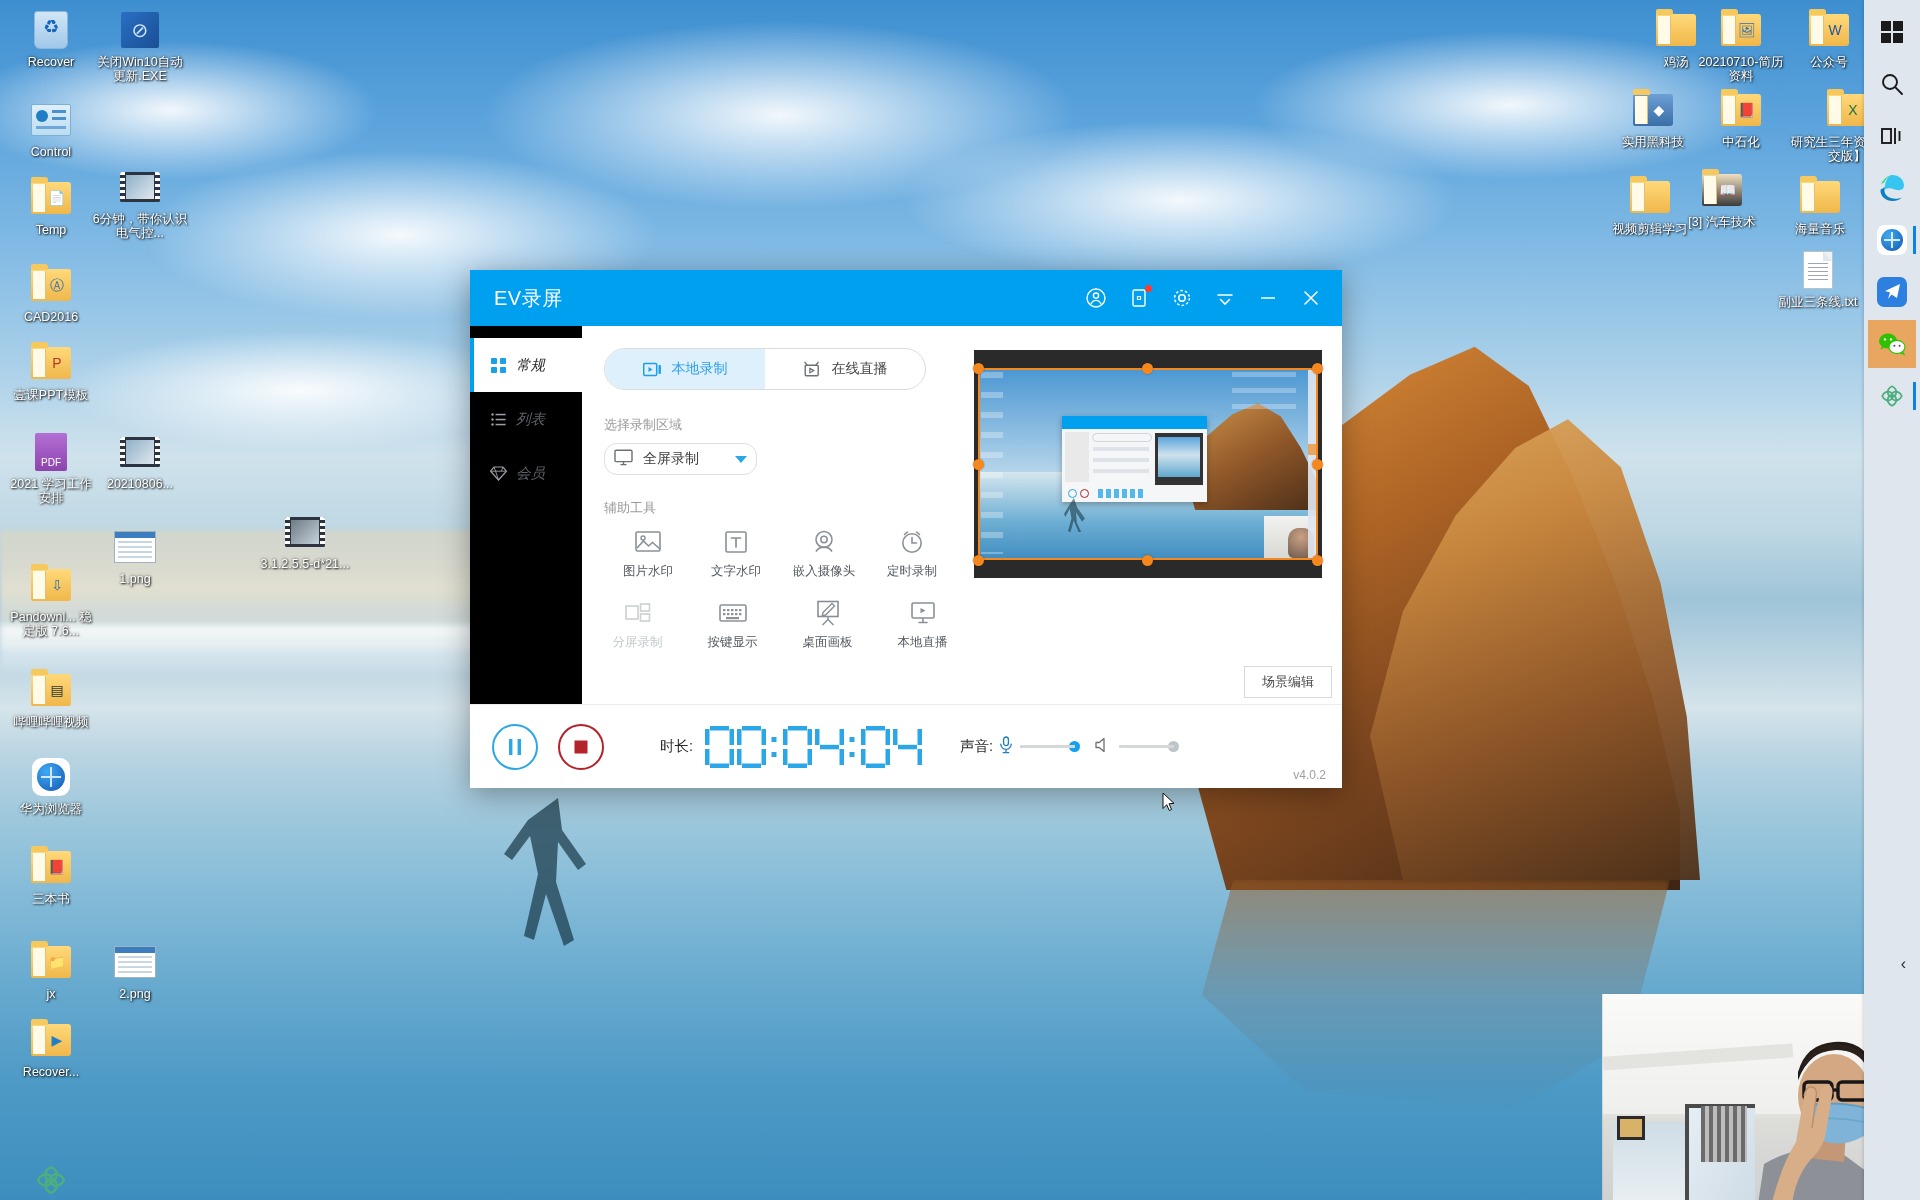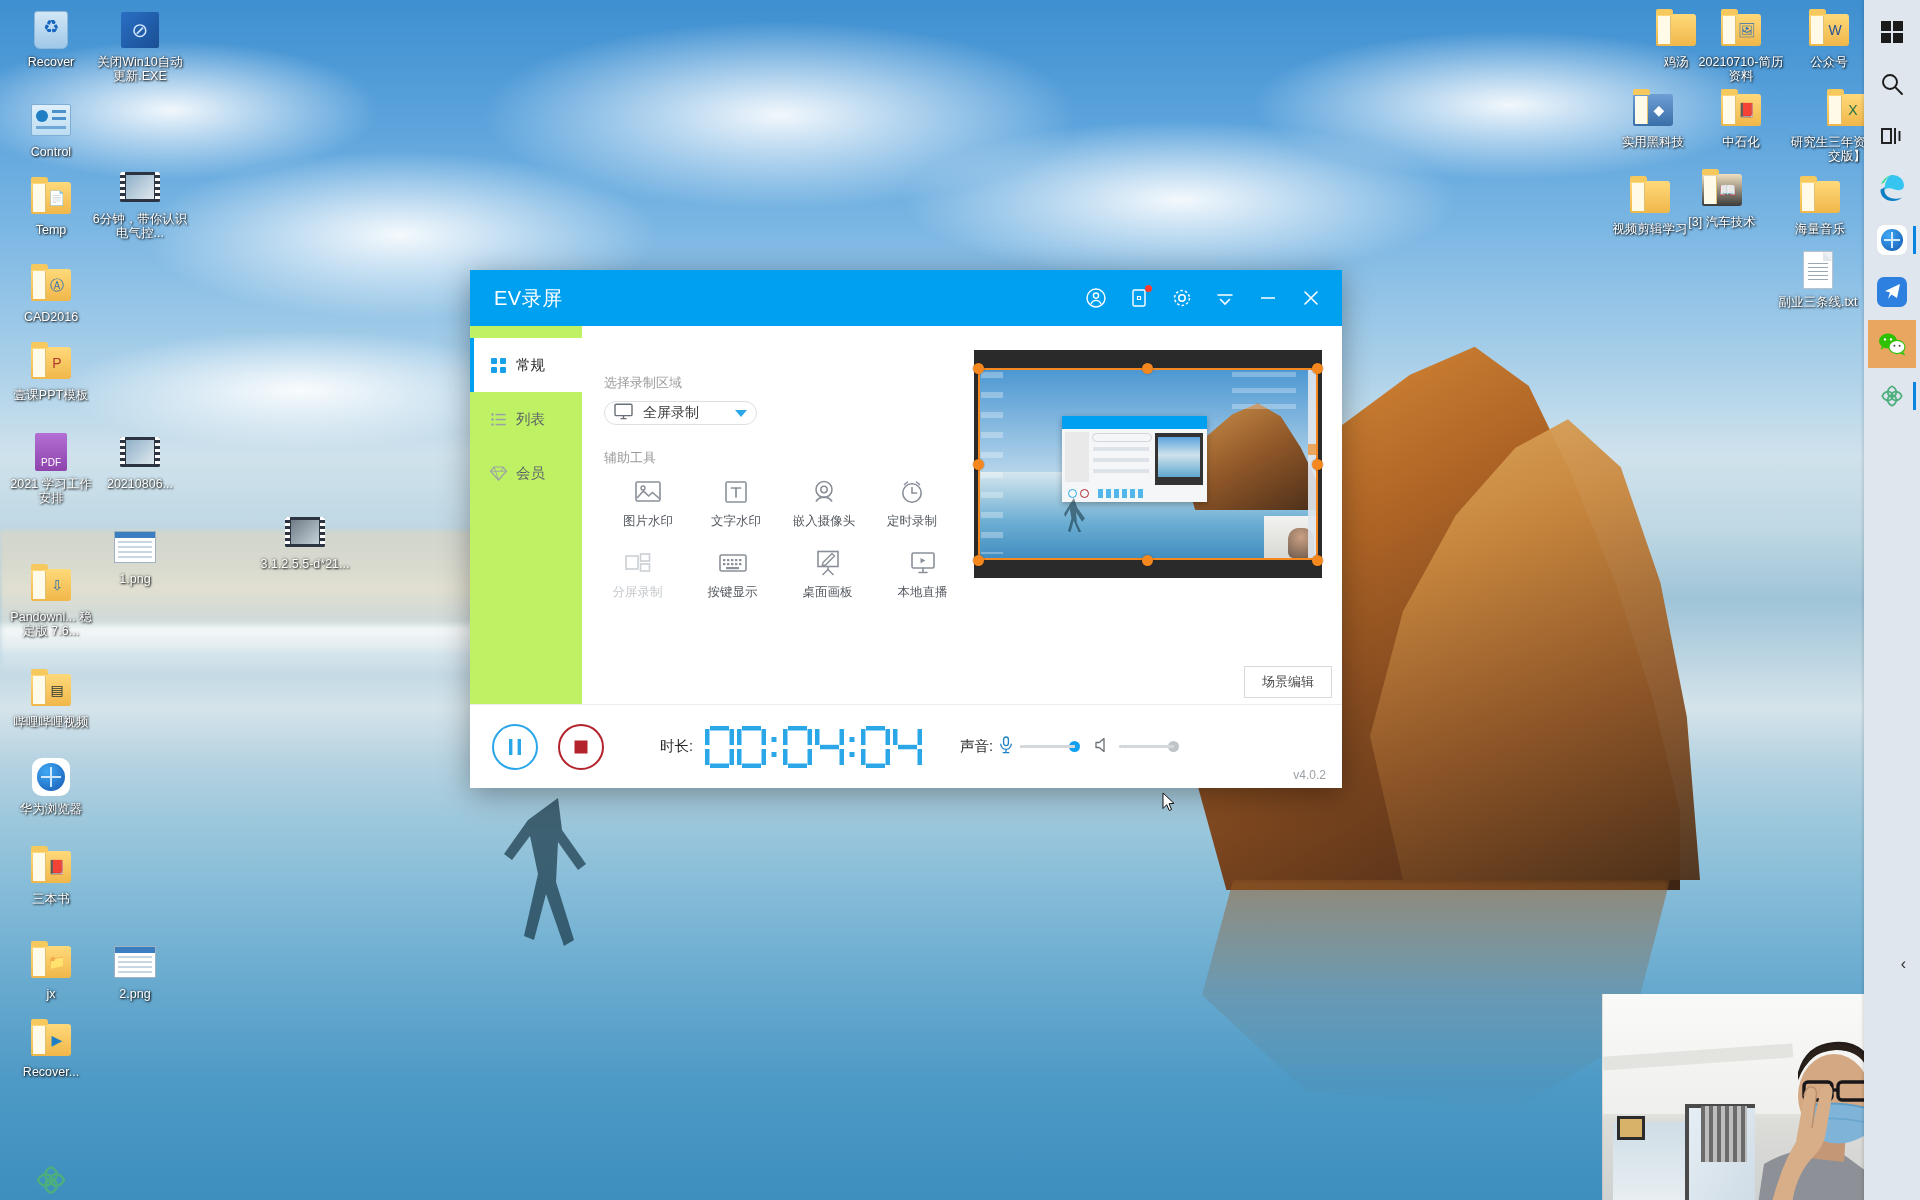--- a/index.html
+++ b/index.html
@@ -232,22 +232,23 @@
   .ticon { width: 22px; height: 22px; position: relative; cursor: default; color: #fff; }
   .reddot {
     position: absolute; right: -2px; top: -2px; width: 7px; height: 7px;
     background: #ff3b30; border-radius: 50%;
   }
 
   #body { flex: 1; display: flex; min-height: 0; }
 
   
   #side {
-    width: 112px; background: #bef264; flex: none;
+    width: 112px; background: #000000; flex: none;
     padding-top: 12px;
+    font-style: italic;
   }
   .sideitem {
     height: 54px; display: flex; align-items: center; gap: 9px;
     padding-left: 20px; position: relative;
     font-size: 14.5px; color: #5f6368; cursor: default;
   }
   .sideitem.active { background: #fff; color: #2b2b2b; }
   .sideitem.active:before {
     content: ""; position: absolute; left: 0; top: 0; bottom: 0; width: 4px; background: #00a0f0;
   }
@@ -267,21 +268,21 @@
     flex: 1; display: flex; align-items: center; justify-content: center; gap: 9px;
     font-size: 14px; color: #4a4a4a; cursor: default;
   }
   .tab.active { background: #dff0fd; color: #2b9fe8; }
   .tabicon { width: 20px; height: 17px; display: flex; align-items: center; justify-content: center; }
 
   .fieldlabel { font-size: 13px; color: #9a9a9a; margin-bottom: 9px; }
   #selectors { display: flex; gap: 50px; margin-top: 26px; }
   .selwrap { width: 153px; }
   .select {
-    height: 24px; border: 1px solid #dcdfe3; border-radius: 13px;
+    height: 32px; border: 1px solid #dcdfe3; border-radius: 13px;
     display: flex; align-items: center; padding: 0 9px; gap: 10px;
     background: #fff; cursor: default;
   }
   .seltext { font-size: 14px; color: #3c3c3c; flex: 1; }
   .caret {
     width: 0; height: 0; border-left: 6px solid transparent; border-right: 6px solid transparent;
     border-top: 7px solid #2ba7e8;
   }
 
   #toolsec { margin-top: 24px; }
@@ -687,20 +688,42 @@
               </svg>
           </span>
           <span>会员</span>
         </div>
       </div>
 
       <div id="main">
 
         <div id="leftcol">
 
+          <div id="tabs">
+            <div class="tab active">
+              <span class="tabicon">
+                <svg width="20" height="15" viewBox="0 0 20 15">
+                    <rect x="0.7" y="1.5" width="13" height="12" rx="1.2" fill="none" stroke="#18a0e8" stroke-width="1.5"></rect>
+                    <path d="M5.5 5l4 2.5-4 2.5z" fill="#18a0e8"></path>
+                    <rect x="15.5" y="3" width="2.4" height="9" rx="1" fill="#18a0e8"></rect>
+                  </svg>
+              </span>
+              <span>本地录制</span>
+            </div>
+            <div class="tab">
+              <span class="tabicon">
+                <svg width="20" height="17" viewBox="0 0 20 17">
+                    <path d="M4 4L1.8 1.2M13 4l2.3-2.8" stroke="#6a7077" stroke-width="1.3" fill="none" stroke-linecap="round"></path>
+                    <rect x="2.2" y="4.2" width="13" height="10.6" rx="1.2" fill="none" stroke="#6a7077" stroke-width="1.4"></rect>
+                    <path d="M6.8 7.4l4 2.2-4 2.2z" fill="none" stroke="#6a7077" stroke-width="1.2"></path>
+                  </svg>
+              </span>
+              <span>在线直播</span>
+            </div>
+          </div>
 
           <div id="selectors">
             <div class="selwrap">
               <div class="fieldlabel">选择录制区域</div>
               <div class="select">
                 <span>
                   <svg width="19" height="17" viewBox="0 0 19 17">
                       <rect x="1" y="1.2" width="17" height="11.4" rx="1.2" fill="none" stroke="#6a7077" stroke-width="1.4"></rect>
                       <path d="M6.5 15.6h6M9.5 12.8v2.8" stroke="#6a7077" stroke-width="1.4" fill="none"></path>
                     </svg>

